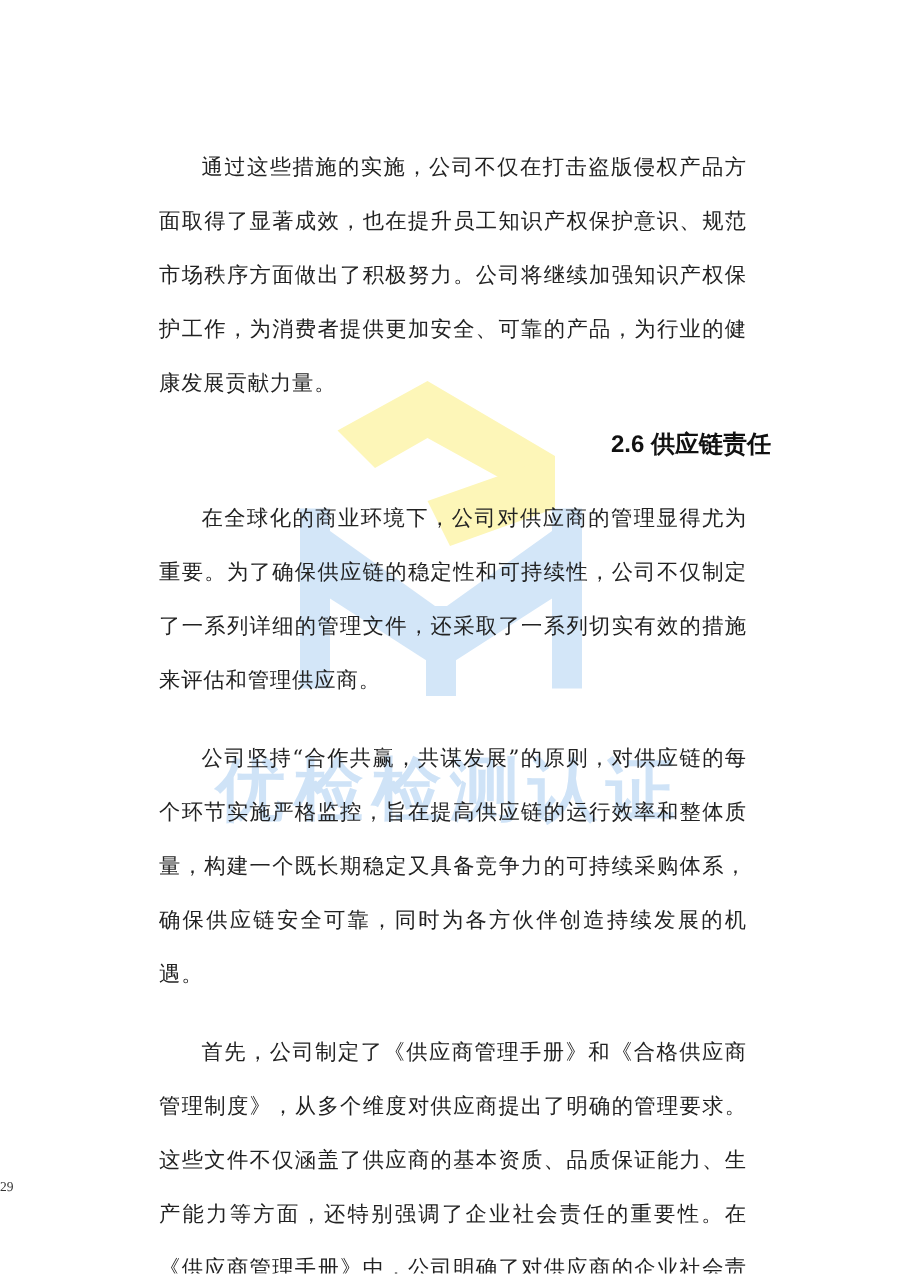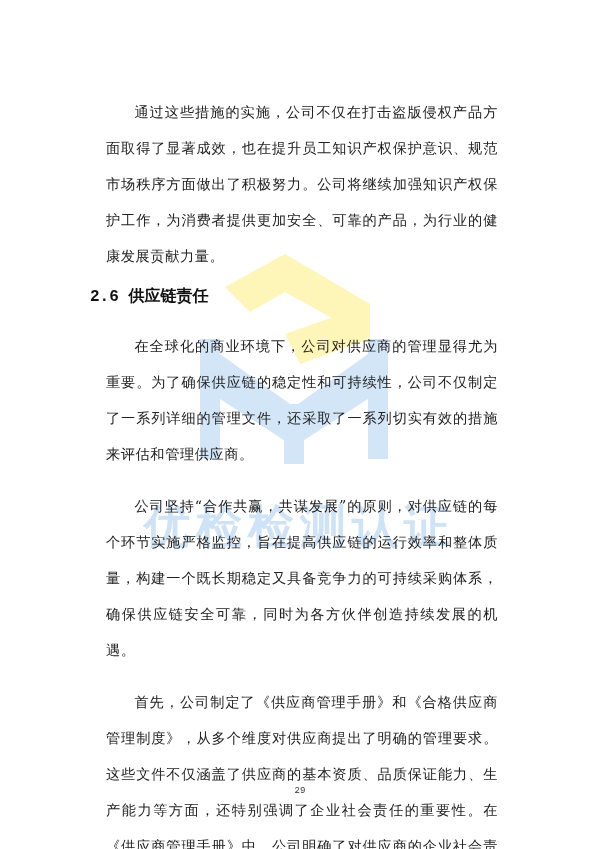--- a/index.html
+++ b/index.html
@@ -6,23 +6,23 @@
   body { width:600px; height:849px; position:relative; overflow:hidden;
          font-family:"DejaVu Serif","Liberation Serif",serif; color:#222; }
   .watermark { position:absolute; left:0; top:4px; width:484px; height:849px; pointer-events:none; }
   .wm-text { position:absolute; left:0; width:600px; text-align:center; font-family:"DejaVu Sans","Liberation Sans",sans-serif; }
   .wm-cn { top:492px; font-size:46px; font-weight:bold; color:#cfe3f7; letter-spacing:6px; }
   .wm-en { top:540px; font-size:20px; color:#d6e7f7; letter-spacing:1px; }
   .content { position:absolute; left:90px; top:78px; width:424px; }
   p { margin:16px; font-size:14.2px; line-height:36px; text-align:justify; text-indent:2em; letter-spacing:0.6px; }
   p.para { margin-bottom:4px; }
   h2 { margin:8px 0 0 0; font-size:16px; font-weight:bold; line-height:30px;
-       font-family:Liberation Mono, monospace; color:#111; }
-  .pagenum { position:absolute; top:786px; left:0; width:600px; text-align:center; font-size:9px;
-             font-family:Liberation Mono, monospace; color:#333; }
+       font-family:Liberation Sans, sans-serif; color:#111;text-align:right; }
+  .pagenum { position:absolute; top:786px; left:0; width:600px; text-align:left; font-size:9px;
+             font-family:Liberation Serif, serif; color:#333; }
 </style>
 </head>
 <body>
 
 <div class="watermark">
   <svg width="600" height="849">
     <polygon points="225,283 285,250 370,300 370,335 285,288 250,308" fill="#fdf6b8"></polygon>
     <polygon points="285,330 370,300 370,335 300,360" fill="#fdf6b8"></polygon>
     <rect x="200" y="335" width="20" height="120" fill="#d3e6f8"></rect>
     <rect x="368" y="335" width="20" height="120" fill="#d3e6f8"></rect>

